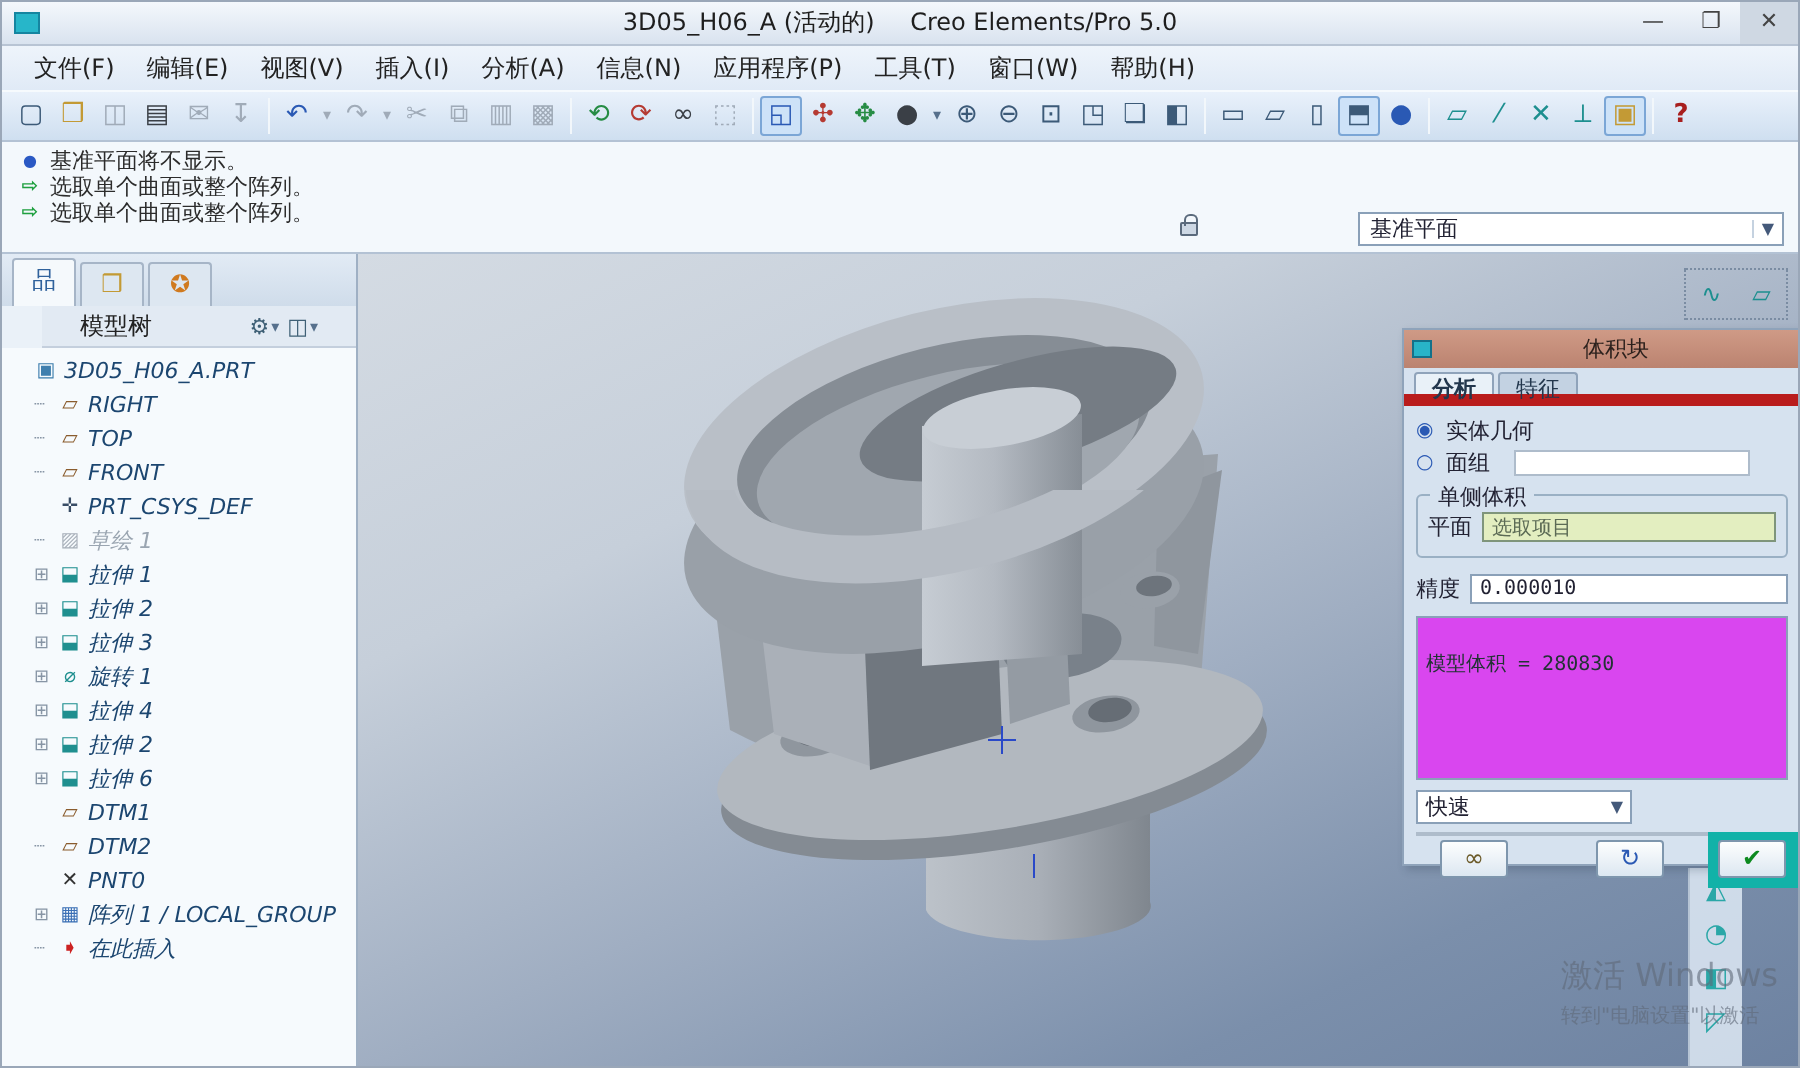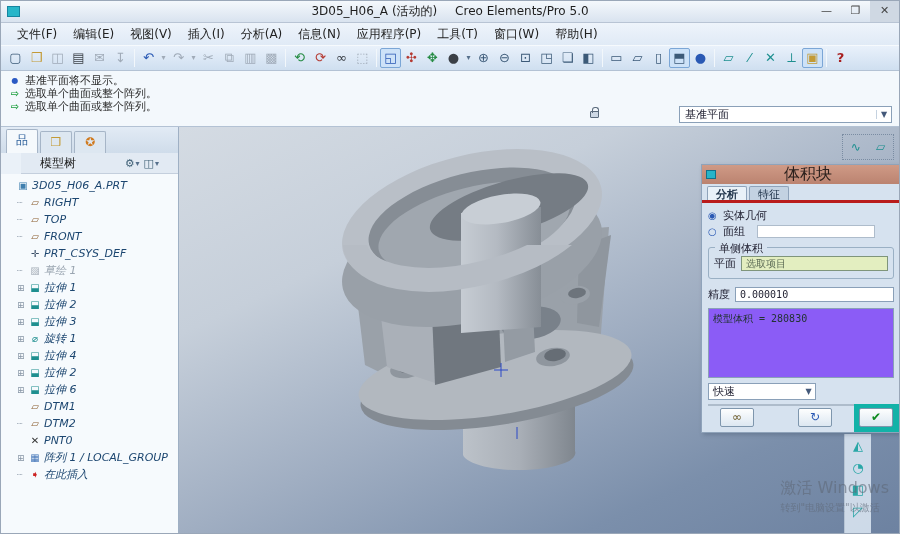--- a/index.html
+++ b/index.html
@@ -77,35 +77,35 @@
   .watermark .w2 { font-size:10px; margin-top:2px; }
   .mini-toolbar { position:absolute; right:5px; top:7px; width:52px; height:26px; border:1px dotted #7a8ca2; display:flex; align-items:center; justify-content:space-around; }
   .mini-toolbar .mic { font-size:12px; color:#1d8f8f; }
   .right-strip { position:absolute; right:28px; top:307px; width:27px; bottom:0; background:rgba(222,233,244,0.85); border-left:1px solid #b6c4d4; display:flex; flex-direction:column; align-items:center; padding-top:4px; gap:7px; }
   .right-strip .ric { font-size:13px; color:#2aa7a7; }
 
   
   .dialog { position:absolute; left:522px; top:37px; width:200px; height:269px; background:#d6e2ef; border:1px solid #8fa3ba; box-shadow:2px 2px 4px rgba(40,55,75,0.25); display:flex; flex-direction:column; }
   .dlg-title { height:19px; background:linear-gradient(#cf9a86,#bb8370); display:flex; align-items:center; padding:0 4px; flex-shrink:0; }
   .dlg-title .dico { width:10px; height:9px; background:#28b4c8; border:1px solid #13718a; margin-right:4px; }
-  .dlg-title .dtxt { flex:1; text-align:center; font-size:16px; color:#2c211d; }
-  .dlg-tabs { height:19px; display:flex; gap:2px; padding:2px 5px 0; border-bottom:3px solid #b91c1c; flex-shrink:0; }
+  .dlg-title .dtxt { flex:1; text-align:center; font-size:11px; color:#2c211d; }
+  .dlg-tabs { height:19px; display:flex; gap:2px; padding:2px 5px 0; border-bottom:6px solid #b91c1c; flex-shrink:0; }
   .dtab { font-size:11px; padding:0 8px; line-height:15px; border:1px solid #8fa3ba; border-bottom:none; border-radius:2px 2px 0 0; background:#c3d2e2; color:#23374d; }
   .dtab.active { background:#e9f1f8; font-weight:bold; }
   .dlg-body { flex:1; padding:4px 6px 0; font-size:11px; color:#223; display:flex; flex-direction:column; }
   .radio-row { height:16px; display:flex; align-items:center; gap:4px; }
   .rglyph { font-size:10px; color:#2a59b4; width:11px; }
   .quilt-field { width:118px; height:13px; background:#fff; border:1px solid #aebccb; margin-left:8px; }
   .groupbox { border:1px solid #9ab0c4; border-radius:3px; margin:8px 0 4px; padding:8px 5px 7px; position:relative; }
   .groupbox .legend { position:absolute; top:-7px; left:6px; background:#d6e2ef; padding:0 4px; font-size:11px; }
   .plane-row { display:flex; align-items:flex-start; gap:5px; }
   .plane-field { flex:1; height:15px; background:#e3eec0; border:1px solid #7f957b; display:flex; align-items:center; padding-left:4px; color:#5c6b55; font-size:10px; }
   .acc-row { display:flex; align-items:center; gap:5px; margin-top:4px; }
   .acc-field { flex:1; height:15px; background:#fff; border:1px solid #8aa0b8; display:flex; align-items:center; padding-left:4px; font-size:10px; font-family:"DejaVu Sans Mono",monospace; }
-  .resultbox { height:70px; background:#8b5cf6; border:1px solid #8aa0b8; margin-top:6px; padding:3px 4px; font-size:10px; font-family:"DejaVu Sans Mono",monospace; color:#233; }
+  .resultbox { height:82px; background:#d946ef; border:1px solid #8aa0b8; margin-top:6px; padding:16px 4px; font-size:10px; font-family:"DejaVu Sans Mono",monospace; color:#233; }
   .bottom-row { display:flex; gap:4px; margin-top:5px; height:17px;flex-direction:column; }
   .speed-select { width:108px; background:#fff; border:1px solid #8aa0b8; display:flex; align-items:center; }
   .speed-select .val { flex:1; padding-left:4px; font-size:11px; }
   .speed-select .car { width:13px; text-align:center; font-size:8px; color:#44597a; }
   .name-field { flex:1; background:#e9eef3; border:1px solid #aebccb; color:#9aa5b1; font-size:9px; line-height:15px; padding-left:3px; overflow:hidden; white-space:nowrap; font-family:"DejaVu Sans Mono",monospace; }
   .btn-row { position:relative; height:28px; margin:4px -6px 0; flex-shrink:0; }
   .teal-pad { position:absolute; right:0; top:0; width:46px; height:28px; background:#12b2a8; }
   .dbtn { position:absolute; top:4px; width:34px; height:19px; border:1px solid #7e96ad; background:linear-gradient(#fdfefe,#dce7f1); border-radius:2px; text-align:center; line-height:16px; font-size:12px; }
   .dbtn.preview { left:18px; color:#6b5a28; }
   .dbtn.repeat { left:96px; color:#2a59b4; }

